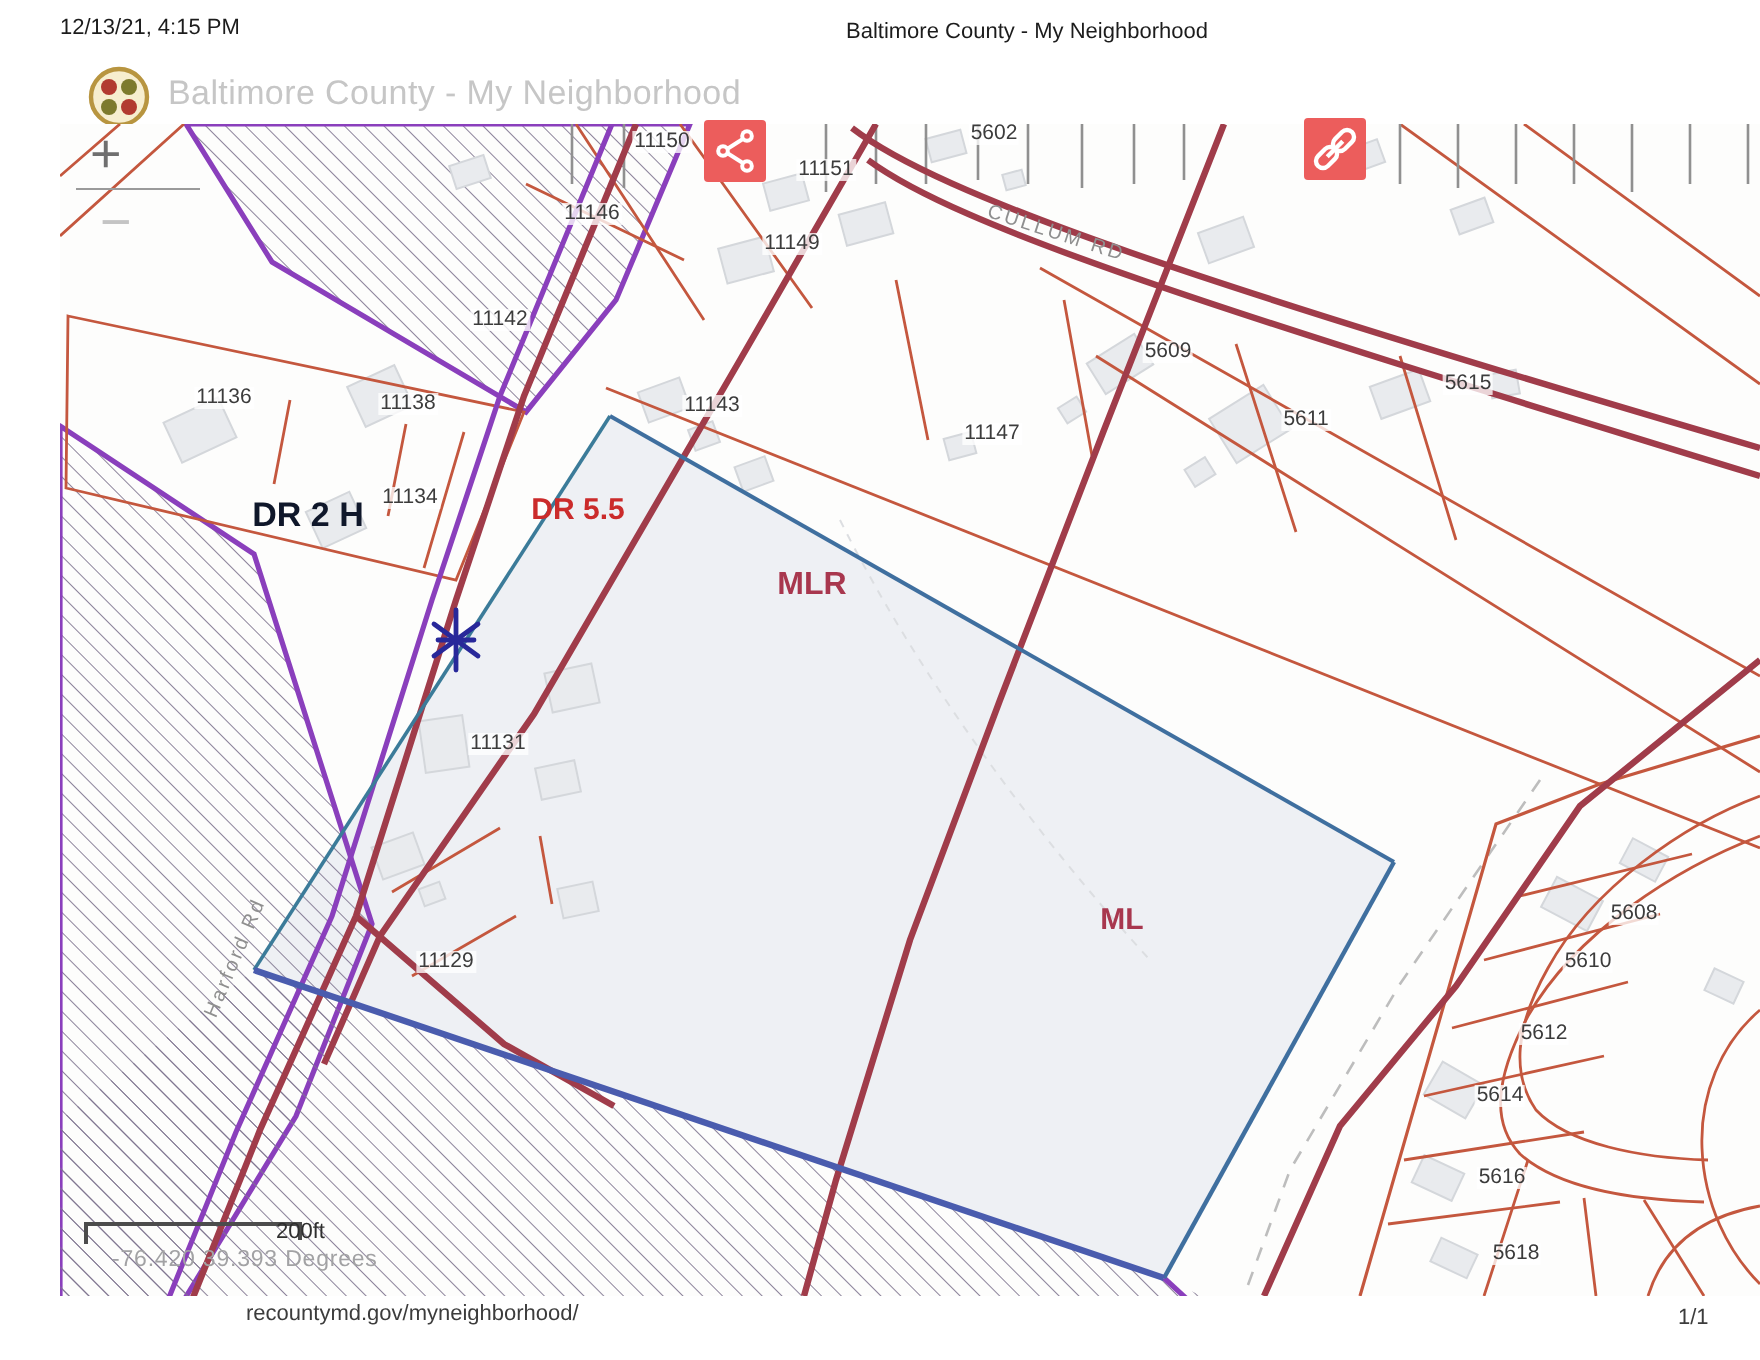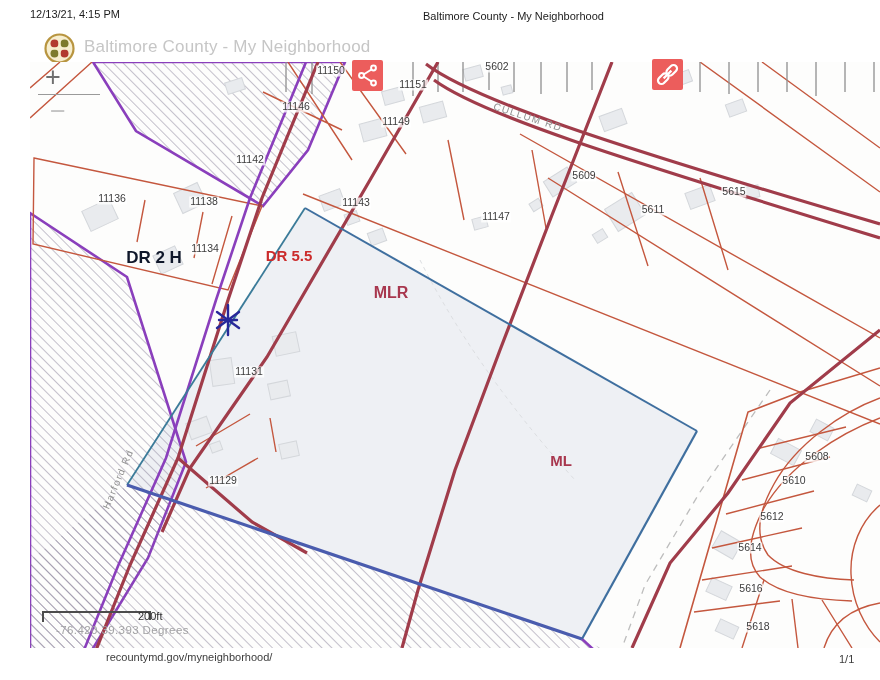--- a/index.html
+++ b/index.html
@@ -24,21 +24,21 @@
   .tool-btn{position:absolute;width:31px;height:31px;background:#ec5d5c;border-radius:2px;cursor:pointer;}
   
   #scale-label{position:absolute;left:138px;top:610px;font-size:11px;color:#2f2f2f;}
   #coords{position:absolute;left:56px;top:624px;font-size:11.5px;color:#a2a2a4;letter-spacing:.4px;}
   
   #brand-box{position:absolute;left:0;top:646px;width:118px;height:34px;background:#57585a;}
   #brand-text{position:absolute;left:10px;top:2px;color:#fff;font-size:25px;font-weight:bold;letter-spacing:-.5px;}
   #brand-star{position:absolute;left:83px;top:3px;color:#c9423d;font-size:10px;}
   #brand-sub{position:absolute;left:90px;top:14px;color:#aaacae;font-size:12px;letter-spacing:1.5px;}
   #brand-tm{position:absolute;left:84px;top:0px;color:#9a9a9a;font-size:6px;}
-  #footer-url{position:absolute;left:106px;top:651px;font-size:11px;color:#3c3c3c;}
+  #footer-url{position:absolute;left:123px;top:651px;font-size:11px;color:#3c3c3c;}
   #page-num{position:absolute;left:839px;top:653px;font-size:11px;color:#3c3c3c;}
 </style>
 </head>
 <body>
 
 <div id="page">
 
   <div class="abs print-text" style="left:30px;top:8px;">12/13/21, 4:15 PM</div>
   <div class="abs print-text" style="left:423px;top:10px;">Baltimore County - My Neighborhood</div>
 
@@ -216,21 +216,21 @@
       <div class="parcel-lbl" style="left: 249px; top: 372px;">11131</div>
       <div class="parcel-lbl" style="left: 223px; top: 458px; margin-top: 23px;">11129</div>
       <div class="parcel-lbl" style="left: 817px; top: 457px;">5608</div>
       <div class="parcel-lbl" style="left: 794px; top: 481px;">5610</div>
       <div class="parcel-lbl" style="left: 772px; top: 517px;">5612</div>
       <div class="parcel-lbl" style="left: 750px; top: 548px;">5614</div>
       <div class="parcel-lbl" style="left: 751px; top: 589px;">5616</div>
       <div class="parcel-lbl" style="left: 758px; top: 627px;">5618</div>
       <div class="zoning-lbl" style="left: 154px; top: 242px; font-size: 17px; color: #0f172a; margin-top: 16px;">DR 2 H</div>
       <div class="zoning-lbl" style="left: 289px; top: 255px; font-size: 15px; color: rgb(203, 43, 43);">DR 5.5</div>
-      <div class="zoning-lbl" style="left: 391px; top: 293px; font-size: 16px; color: rgb(168, 55, 78);">MLR</div>
+      <div class="zoning-lbl" style="left: 406px; top: 293px; font-size: 16px; color: rgb(168, 55, 78);">MLR</div>
       <div class="zoning-lbl" style="left: 561px; top: 460px; font-size: 15px; color: rgb(168, 55, 78);">ML</div>
       <div class="street-lbl" style="left: 528px; top: 117px; transform: translate(-50%, -50%) rotate(18deg);">CULLUM RD</div>
       <div class="street-lbl" style="left: 118px; top: 479px; transform: translate(-50%, -50%) rotate(-67deg);">Harford Rd</div>
     </div>
 
   <div id="scale-label">200ft</div>
   <div id="coords">-76.420 39.393 Degrees</div>
 
   <div id="footer-url">recountymd.gov/myneighborhood/</div>
   <div id="page-num">1/1</div>

